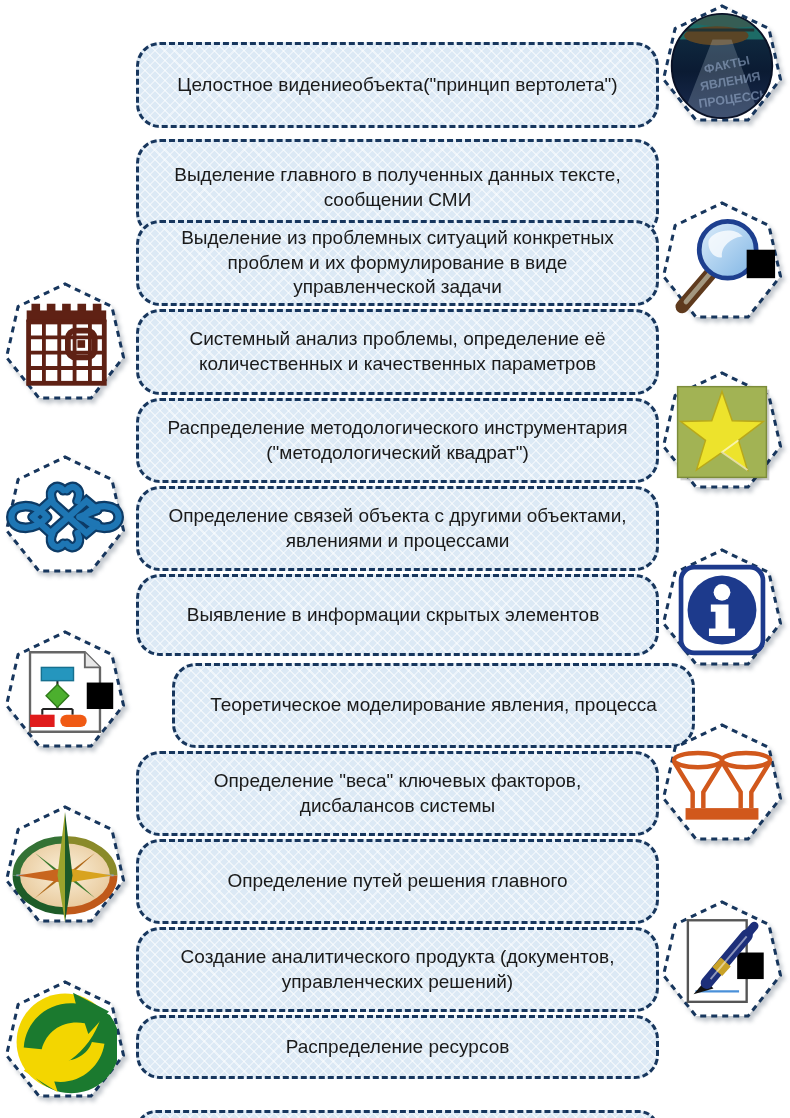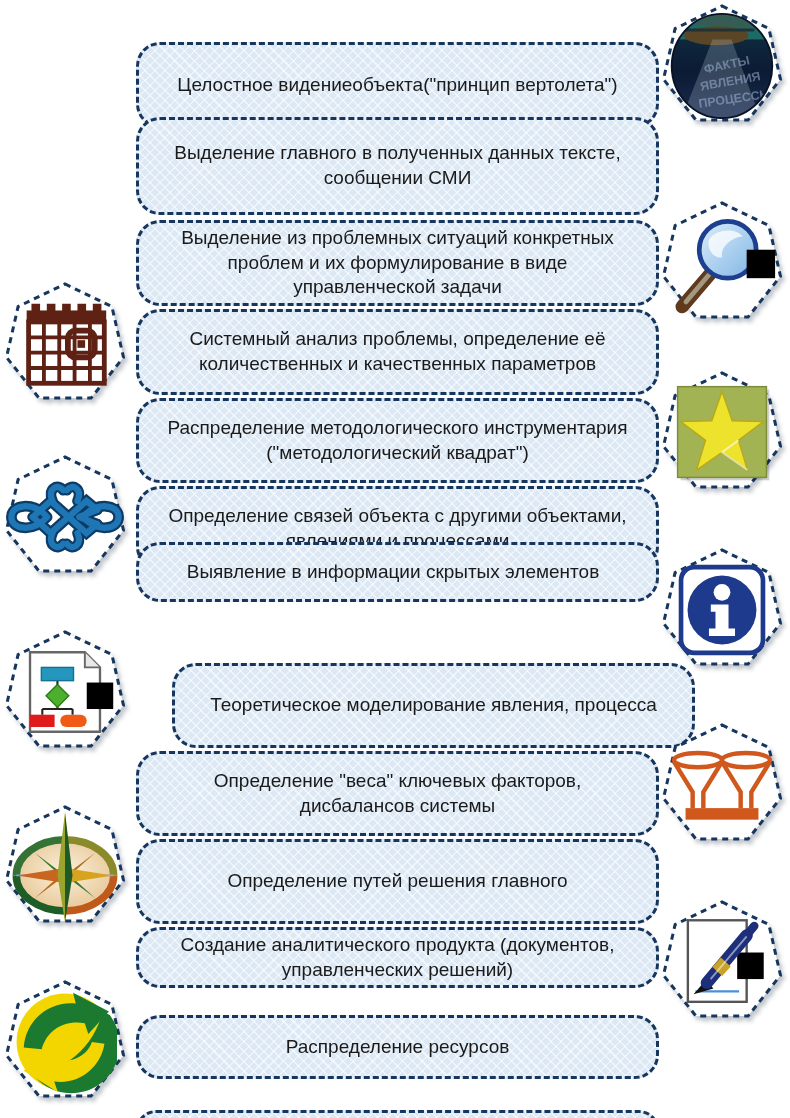--- a/index.html
+++ b/index.html
@@ -21,48 +21,48 @@
   svg{display:block;}
 </style>
 </head>
 <body>
 
 <div class="canvas">
 
   <div class="step-box" style="top:42px;height:86px;">
       <span>Целостное видениеобъекта("принцип вертолета")</span>
     </div>
-  <div class="step-box" style="top:117px;height:98px;">
+  <div class="step-box" style="top:139px;height:98px;">
       <span>Выделение главного в полученных данных тексте, сообщении СМИ</span>
     </div>
   <div class="step-box" style="top:220px;height:86px;">
       <span>Выделение из проблемных ситуаций конкретных проблем и их формулирование в виде управленческой задачи</span>
     </div>
   <div class="step-box" style="top:309px;height:86px;">
       <span>Системный анализ проблемы, определение её количественных и качественных параметров</span>
     </div>
   <div class="step-box" style="top:398px;height:85px;">
       <span>Распределение методологического инструментария ("методологический квадрат")</span>
     </div>
   <div class="step-box" style="top:486px;height:85px;">
       <span>Определение связей объекта с другими объектами, явлениями и процессами</span>
     </div>
-  <div class="step-box" style="top:542px;height:60px;padding-left:17px;">
+  <div class="step-box" style="top:574px;height:82px;padding-left:17px;">
       <span>Выявление в информации скрытых элементов</span>
     </div>
   <div class="step-box" style="top:663px;height:85px;margin-left:36px;">
       <span>Теоретическое моделирование явления, процесса</span>
     </div>
   <div class="step-box" style="top:751px;height:85px;">
       <span>Определение "веса" ключевых факторов, дисбалансов системы</span>
     </div>
   <div class="step-box" style="top:839px;height:85px;">
       <span>Определение путей решения главного</span>
     </div>
-  <div class="step-box" style="top:927px;height:61px;">
+  <div class="step-box" style="top:927px;height:85px;">
       <span>Создание аналитического продукта (документов, управленческих решений)</span>
     </div>
   <div class="step-box" style="top:1015px;height:64px;">
       <span>Распределение ресурсов</span>
     </div>
   <div class="step-box" style="top:1110px;height:40px;"></div>
 
 
   <div class="hept" style="left:2px;top:281px;">
     <svg class="shape" width="126" height="126" viewBox="0 0 126 126">

